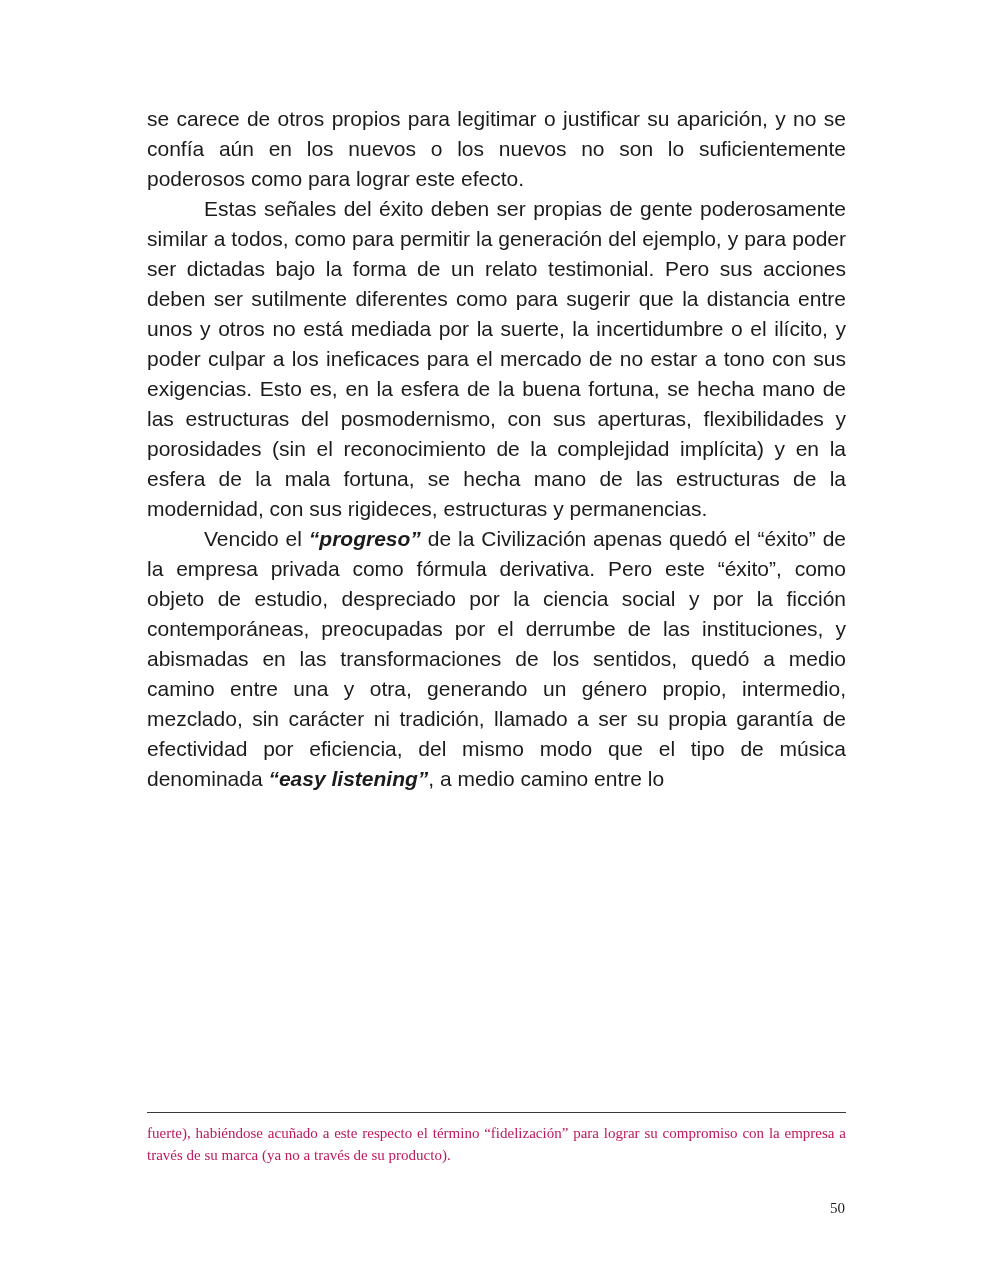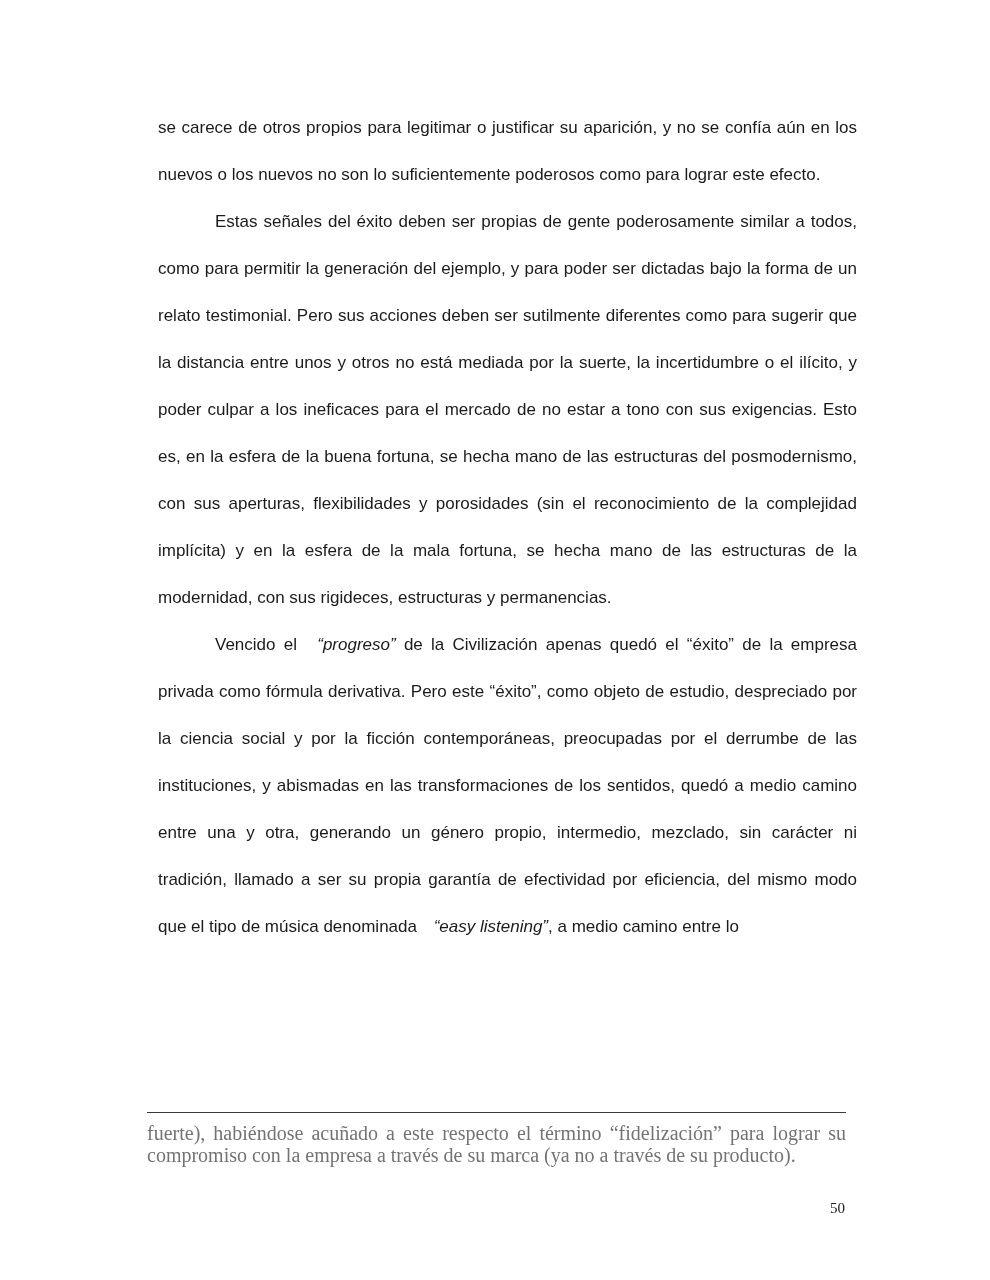--- a/index.html
+++ b/index.html
@@ -11,58 +11,57 @@
     position: relative;
     width: 990px;
     height: 1280px;
     background: #ffffff;
     overflow: hidden;
     font-family: "Liberation Sans", sans-serif;
     color: #1b1b1b;
   }
   .main-text {
     position: absolute;
-    left: 158px;
+    left: 147px;
     top: 104px;
     width: 699px;
-    font-size: 17px;
-    line-height: 47px;
+    font-size: 21px;
+    line-height: 30px;
     text-align: justify;
   }
   .para {
     margin: 0;
     padding: 0;
   }
   .para.indent {
     text-indent: 57px;
   }
   .emph {
     font-style: italic;
-    font-weight: normal;
-    margin-left: 12px;
+    font-weight: bold;
   }
   .footnote-block {
     position: absolute;
     left: 147px;
     top: 1112px;
     width: 699px;
   }
   .footnote-sep {
     border: none;
     border-top: 1px solid #3a3a3a;
     margin: 0 0 10px 0;
     height: 0;
   }
   .footnote-text {
     margin: 0;
     font-family: "Liberation Serif", serif;
-    font-size: 20px;
+    font-size: 15px;
     line-height: 21.5px;
     text-align: justify;
-    color: #737373;
+    color: #be185d;
   }
   .page-number {
     position: absolute;
     top: 1200px;
     right: 145px;
     font-family: "Liberation Serif", serif;
     font-size: 15px;
     color: #1b1b1b;
   }
 </style>

